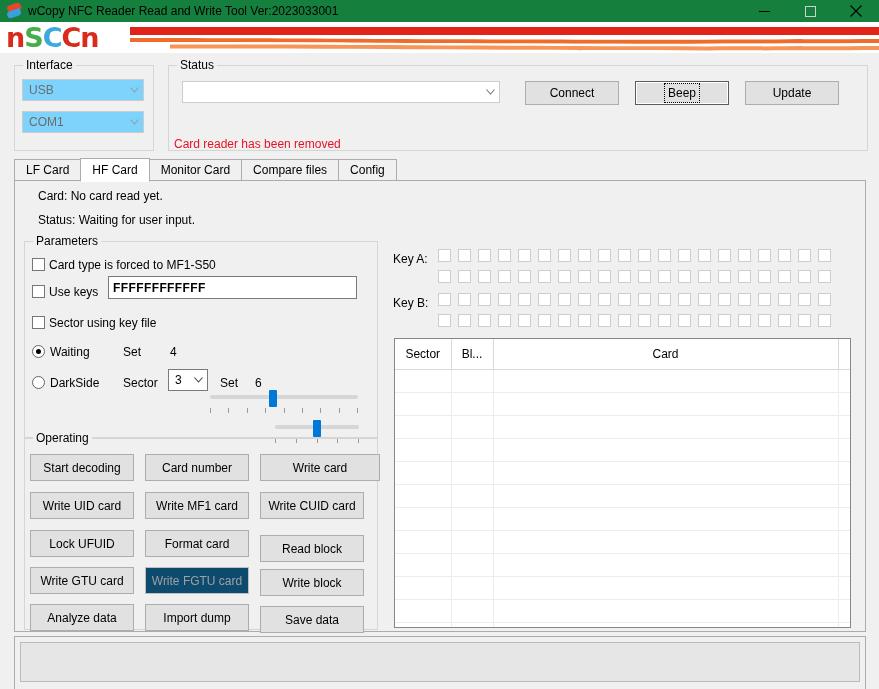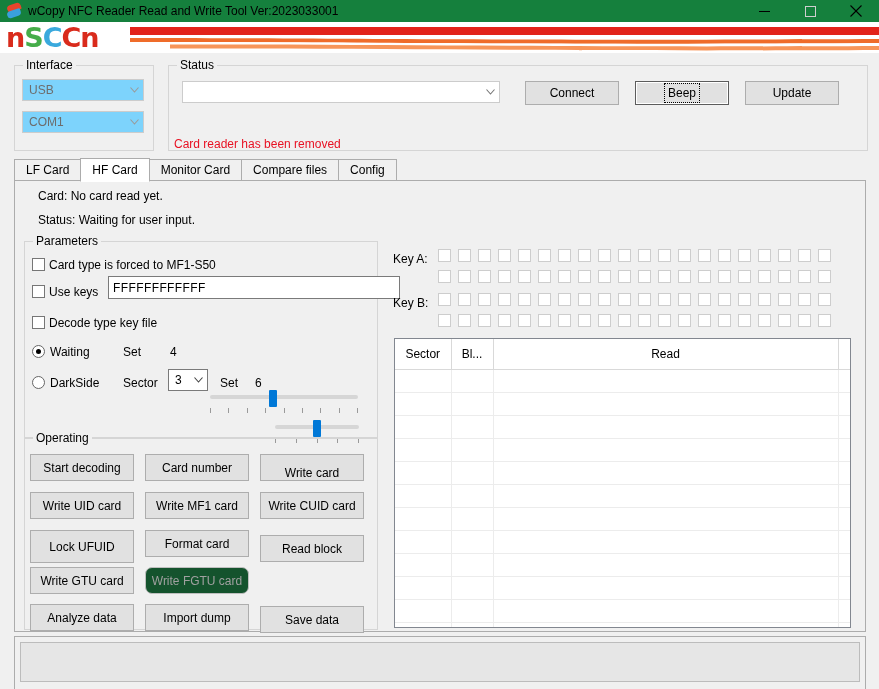--- a/index.html
+++ b/index.html
@@ -151,21 +151,21 @@
   }
   .btn.focused {
     border: 1px solid #5c5c5c;
     box-shadow: inset 0 0 0 1px #ffffff;
   }
   .btn.focused .flabel {
     outline: 1px dotted #000;
     outline-offset: 2px;
     padding: 0 1px;
   }
-  .btn.disabled { color:#a0a0a0; border-color:#bfbfbf; background:#14532d;border-radius:7px; }
+  .btn.disabled { color:#a0a0a0; border-color:#bfbfbf; background:#0c4a6e; }
 
   
   .lbl { position:absolute; font-size:12px; color:#000; white-space:nowrap; line-height:14px;}
   .lbl.red { color:#e81123; }
 
   
   .tabstrip {
     position: absolute;
     display: flex;
     align-items: center;
@@ -439,24 +439,24 @@
 
     <div class="groupbox" style="left:24px; top:188px; width:352px; height:195px;">
       <div class="gb-title">Parameters</div>
     </div>
 
     <div class="cb" style="left:32px; top:205px;"></div>
     <div class="lbl" style="left:49px; top:205px;">Card type is forced to MF1-S50</div>
 
     <div class="cb" style="left:32px; top:232px;"></div>
     <div class="lbl" style="left:49px; top:232px;">Use keys</div>
-    <div class="tb" style="left:108px; top:223px; width:292px; height:23px;">FFFFFFFFFFFF</div>
+    <div class="tb" style="left:108px; top:223px; width:249px; height:23px;font-weight:bold;">FFFFFFFFFFFF</div>
 
     <div class="cb" style="left:32px; top:263px;"></div>
-    <div class="lbl" style="left:49px; top:263px;">Decode type key file</div>
+    <div class="lbl" style="left:49px; top:263px;">Sector using key file</div>
 
     <div class="radio checked" style="left:32px; top:292px;"></div>
     <div class="lbl" style="left:50px; top:292px;">Waiting</div>
     <div class="lbl" style="left:123px; top:292px;">Set</div>
     <div class="lbl" style="left:170px; top:292px;">4</div>
     <div class="slider" style="left:210px; top:336px; width:148px; height:24px;">
       <div class="track"></div>
       <div class="thumb" style="left:59px;"></div>
       <div class="ticks">
         <i></i>
@@ -499,49 +499,52 @@
     <div class="groupbox" style="left:24px; top:385px; width:352px; height:190px;">
       <div class="gb-title">Operating</div>
     </div>
 
     <div class="btn" style="left:30px; top:401px; width:104px; height:27px;">
         <span>Start decoding</span>
       </div>
     <div class="btn" style="left:145px; top:401px; width:104px; height:27px;">
         <span>Card number</span>
       </div>
-    <div class="btn" style="left:260px; top:401px; width:104px; height:27px;align-items:flex-end;">
+    <div class="btn" style="left:260px; top:401px; width:120px; height:27px;">
         <span>Write card</span>
       </div>
 
     <div class="btn" style="left:30px; top:439px; width:104px; height:27px;">
         <span>Write UID card</span>
       </div>
     <div class="btn" style="left:145px; top:439px; width:104px; height:27px;">
         <span>Write MF1 card</span>
       </div>
     <div class="btn" style="left:260px; top:439px; width:104px; height:27px;">
         <span>Write CUID card</span>
       </div>
 
-    <div class="btn" style="left:30px; top:477px; width:104px; height:33px;">
+    <div class="btn" style="left:30px; top:477px; width:104px; height:27px;">
         <span>Lock UFUID</span>
       </div>
     <div class="btn" style="left:145px; top:477px; width:104px; height:27px;">
         <span>Format card</span>
       </div>
     <div class="btn" style="left:260px; top:482px; width:104px; height:27px;">
         <span>Read block</span>
       </div>
 
     <div class="btn" style="left:30px; top:514px; width:104px; height:27px;">
         <span>Write GTU card</span>
       </div>
     <div class="btn disabled" style="left:145px; top:514px; width:104px; height:27px;">
         <span>Write FGTU card</span>
+      </div>
+    <div class="btn" style="left:260px; top:516px; width:104px; height:27px;">
+        <span>Write block</span>
       </div>
 
     <div class="btn" style="left:30px; top:551px; width:104px; height:27px;">
         <span>Analyze data</span>
       </div>
     <div class="btn" style="left:145px; top:551px; width:104px; height:27px;">
         <span>Import dump</span>
       </div>
     <div class="btn" style="left:260px; top:553px; width:104px; height:27px;">
         <span>Save data</span>
@@ -644,21 +647,21 @@
         <colgroup>
           <col style="width:56px">
             <col style="width:42px">
             <col style="width:345px">
             <col style="width:14px">
         </colgroup>
         <thead>
           <tr>
             <th>Sector</th>
             <th>Bl...</th>
-            <th>Read</th>
+            <th>Card</th>
             <th></th>
           </tr>
         </thead>
         <tbody id="grid-body">
             <tr>
               <td></td>
               <td></td>
               <td></td>
               <td></td>
             </tr>

